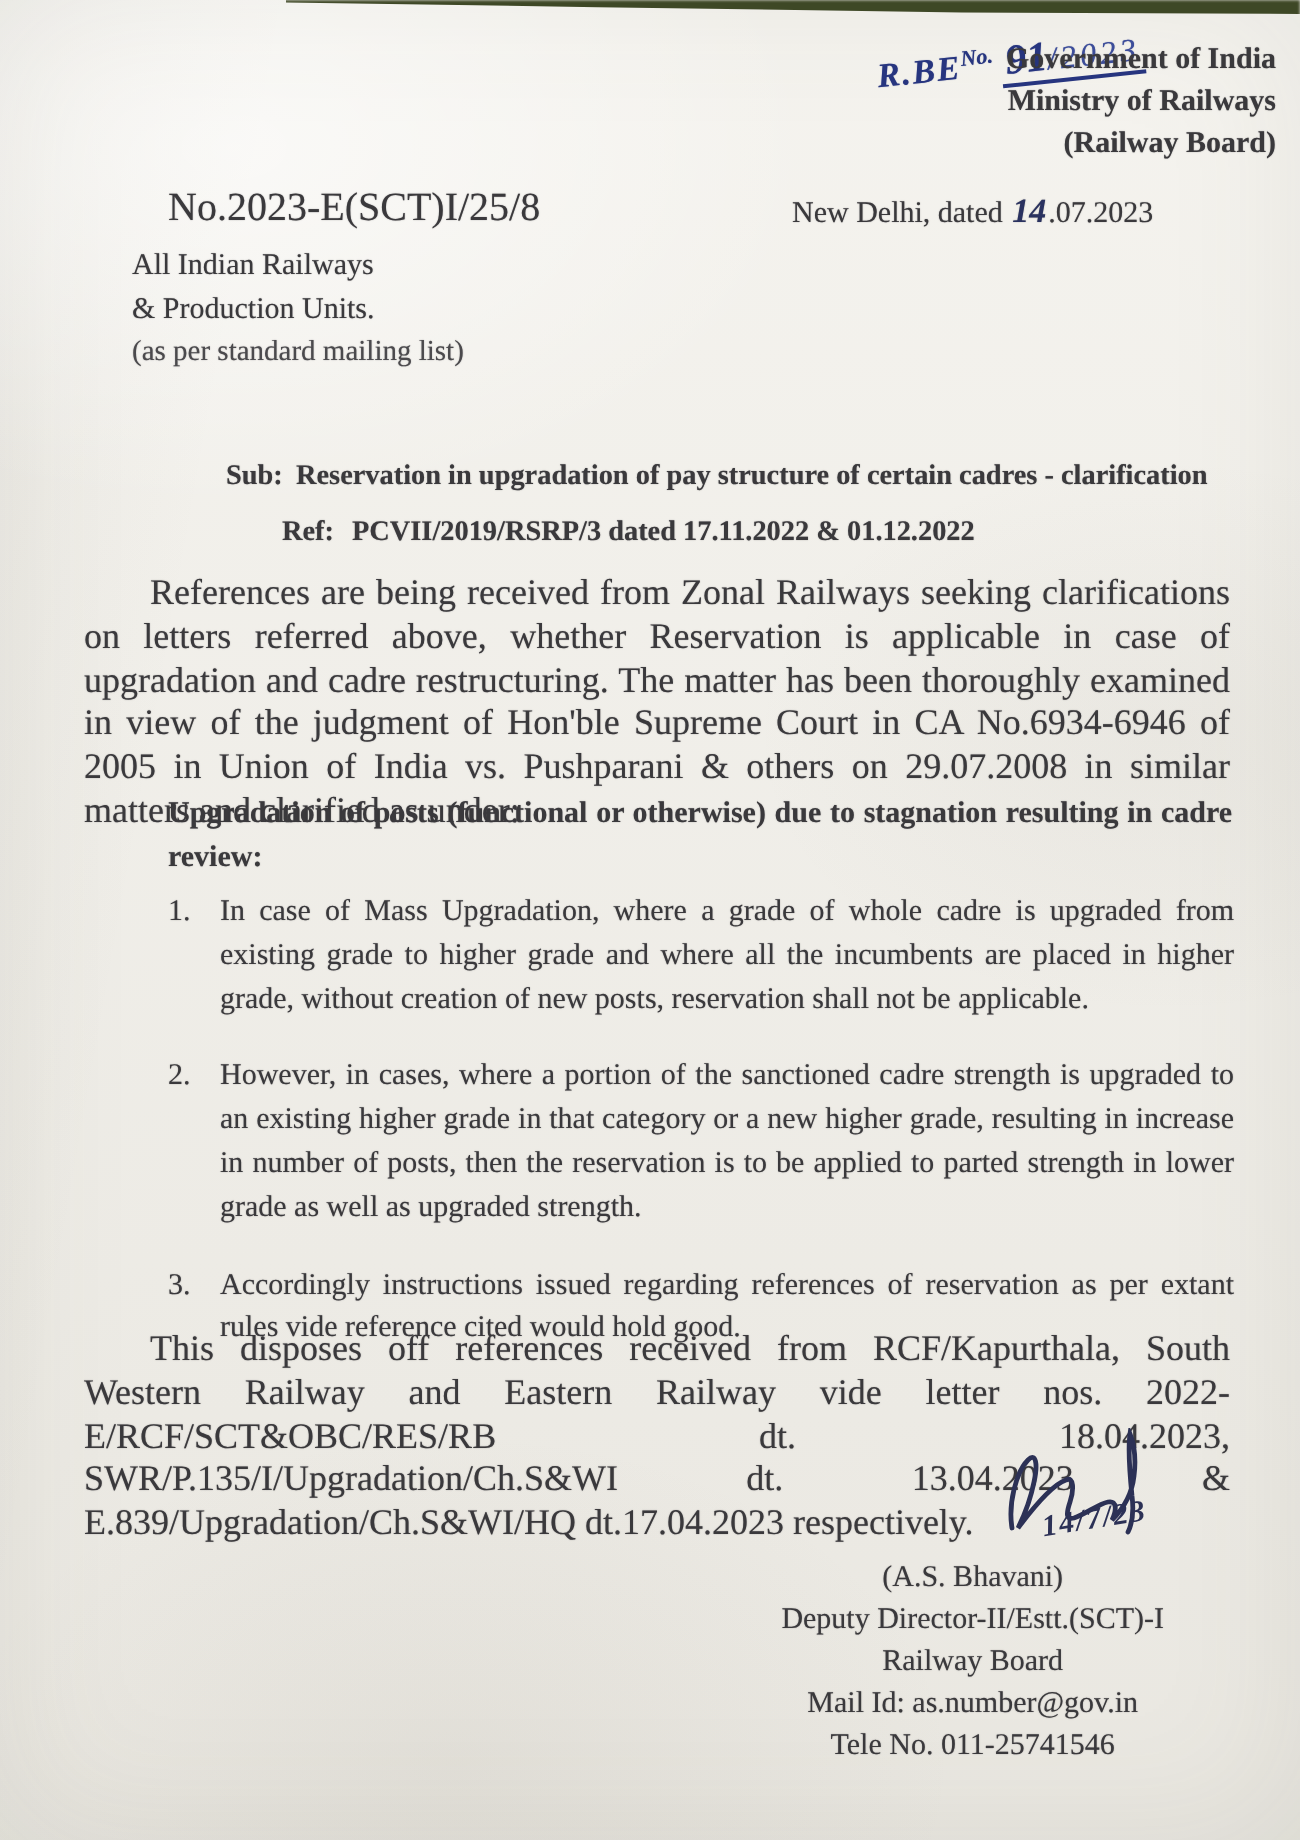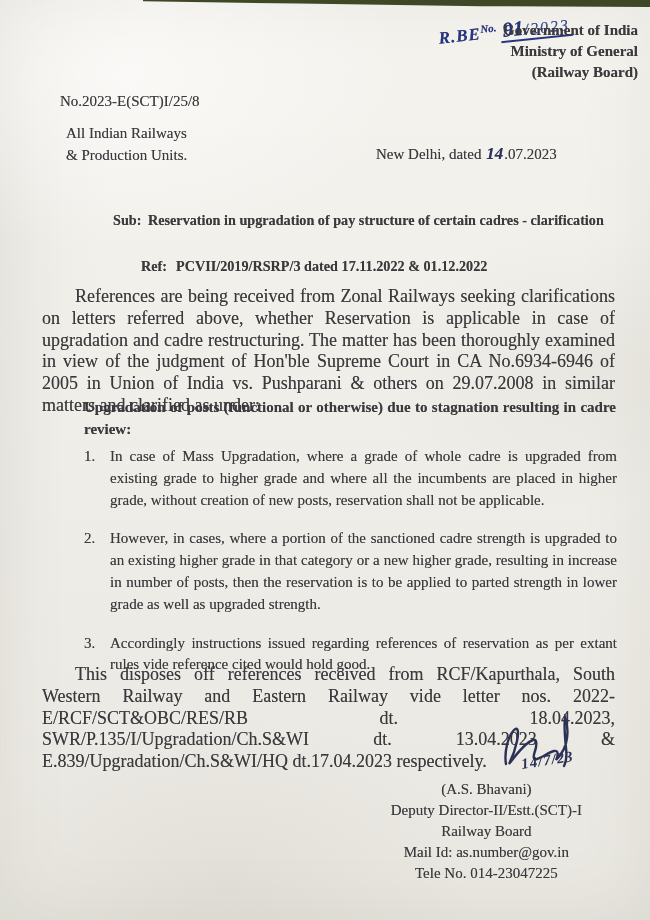--- a/index.html
+++ b/index.html
@@ -37,31 +37,31 @@
     color:#27357f; transform:rotate(-6deg);
     font-style:italic; font-weight:bold; white-space:nowrap;
     text-shadow:0 0 .5px rgba(39,53,127,.6);
   }
   .stamp .prefix { font-size:17px; letter-spacing:1px; }
   .stamp .no-label { font-size:11px; vertical-align:super; letter-spacing:0; }
   .stamp .underlined { border-bottom:2px solid #27357f; padding:0 2px 1px 2px; }
   .stamp .num { font-size:21px; }
   .stamp .year { font-size:16px; font-weight:normal; letter-spacing:2px; color:#3c4d9a; }
 
-  .letter-no { top:93px; left:60px; font-size:15px; }
-  .place-date { top:96px; left:376px; font-size:15px; white-space:nowrap;margin-top:48px; }
+  .letter-no { top:93px; left:84px; font-size:20px; }
+  .place-date { top:96px; left:396px; font-size:15px; white-space:nowrap; }
   .place-date .day { font-weight:bold; font-style:italic; font-size:17px; color:#2a3260; padding:0 1px; }
 
   .address { top:123px; left:66px; font-size:15px; line-height:21.5px; }
   .address .l1 { font-weight:bold; }
   .address .l4 { font-size:14.5px; color:#4b4a4d; }
 
   .kv-row { left:113px; display:flex; font-weight:bold; font-size:14.2px; white-space:nowrap; }
   .kv-row .kv-label { width:35px; }
-  .subject-row { top:212px; }
+  .subject-row { top:230px; }
   .ref-row { top:258px;margin-left:28px; }
 
   .para { left:42px; width:573px; text-align:justify; font-size:18px; line-height:21.8px; }
   .para.indent { text-indent:33px; }
   .opening { top:286px; }
   .closing { top:664px; }
 
   .section-heading { top:396px; left:84px; width:532px; font-weight:bold;
     text-align:justify; font-size:15px; line-height:22px; }
 
@@ -84,34 +84,35 @@
 
   <div class="scan-edge"></div>
 
   <div class="abs stamp">
     <span class="prefix">R.BE</span><span class="no-label">No.</span>
     <span class="underlined"><span class="num">91</span><span class="year">/2023</span></span>
   </div>
 
   <div class="abs header txt">
     <div>Government of India</div>
-    <div>Ministry of General</div>
+    <div>Ministry of Railways</div>
     <div>(Railway Board)</div>
   </div>
 
   <div class="abs letter-no txt">No.2023-E(SCT)I/25/8</div>
 
   <div class="abs place-date txt">
     <span>New Delhi, dated</span>
     <span class="day">14</span><span>.07.2023</span>
   </div>
 
   <div class="abs address txt">
     <div>All Indian Railways</div>
     <div>&amp; Production Units.</div>
+    <div class="l4">(as per standard mailing list)</div>
   </div>
 
   <div class="abs kv-row subject-row txt">
     <span class="kv-label">Sub:</span>
     <span>Reservation in upgradation of pay structure of certain cadres - clarification</span>
   </div>
 
   <div class="abs kv-row ref-row txt">
     <span class="kv-label">Ref:</span>
     <span>PCVII/2019/RSRP/3 dated 17.11.2022 &amp; 01.12.2022</span>
@@ -144,16 +145,16 @@
              C47 43 53 38 58 37 C63 36 62 42 60 46
              C66 40 70 33 71 24 C72 16 71 8 69 3 C68 10 69 24 70 34 C71 42 70 48 68 52" stroke="#2c3156" stroke-width="2.4" stroke-linecap="round"></path>
   </svg>
   <div class="abs sig-date">14/7/23</div>
 
   <div class="abs sig-block txt">
     <div>(A.S. Bhavani)</div>
     <div>Deputy Director-II/Estt.(SCT)-I</div>
     <div>Railway Board</div>
     <div>Mail Id: as.number@gov.in</div>
-    <div>Tele No. 014-23047225</div>
+    <div>Tele No. 011-25741546</div>
   </div>
 
 </div>
 
 </body></html>

